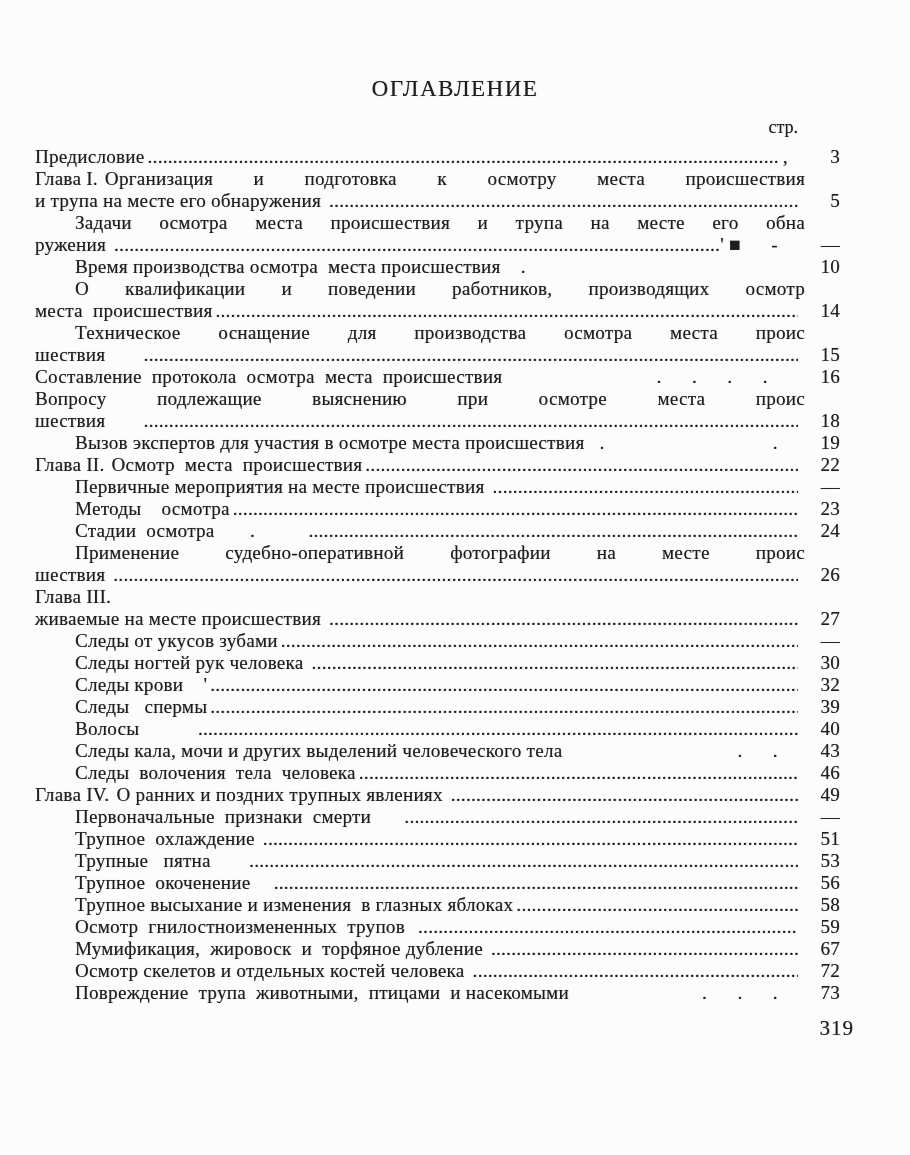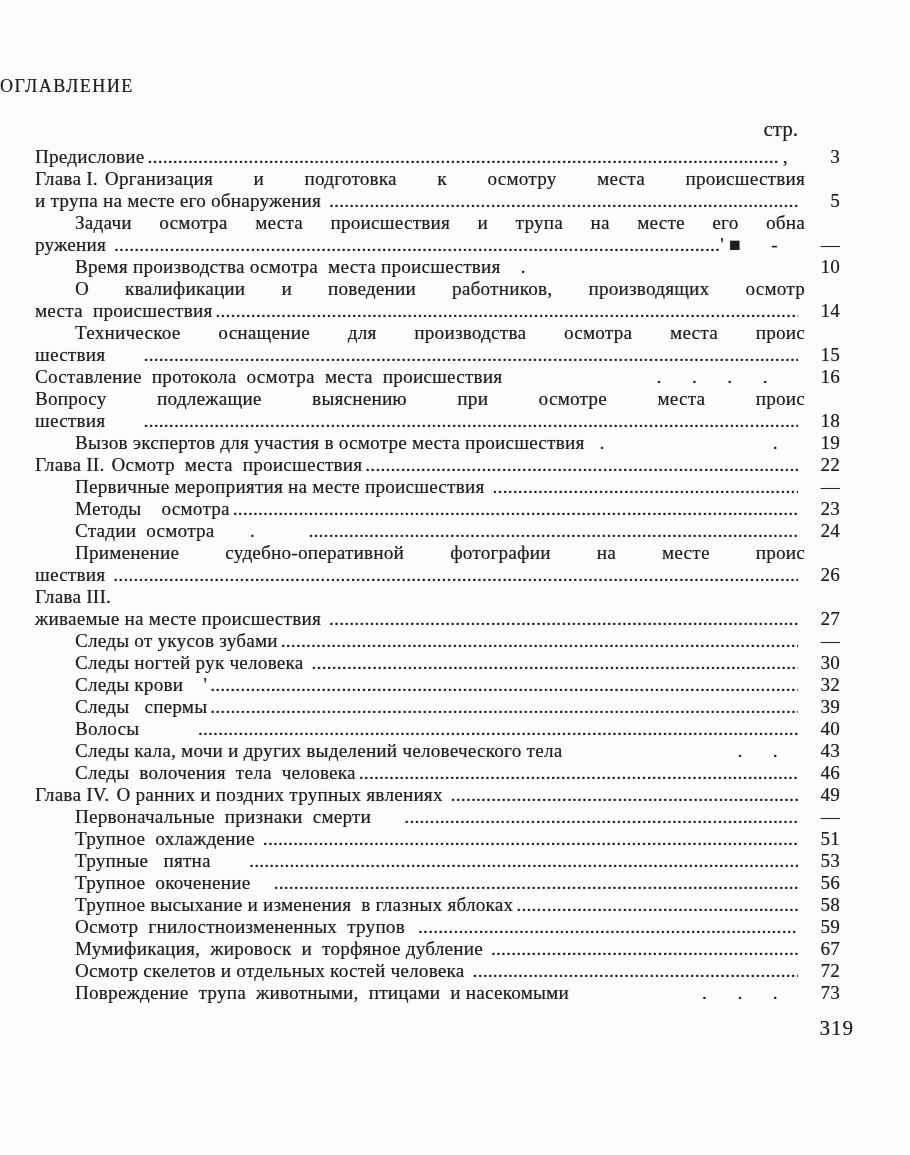--- a/index.html
+++ b/index.html
@@ -8,25 +8,26 @@
     width:910px;height:1155px;
     margin:0;
     background:#fcfcfc;
     font-family:"Liberation Serif","DejaVu Serif",serif;
     color:#1e1e1e;
     text-shadow:0.3px 0.3px 0.7px rgba(35,35,35,0.55);
     overflow:hidden;
   }
   .title{
     position:absolute;top:76px;left:0;width:100%;
-    font-size:18px;letter-spacing:1.5px;
+    text-align:center;
+    font-size:23px;letter-spacing:1.5px;
   }
   .colhdr{
     position:absolute;top:117px;right:112px;
-    font-size:21px;
+    font-size:18px;
   }
   .toc{
     position:absolute;top:146px;left:35px;right:70px;
   }
   .row{
     display:flex;align-items:baseline;
     height:22px;line-height:22px;
     font-size:19px;letter-spacing:0.3px;
   }
   .row.ind{padding-left:40px;justify-content:center;}

